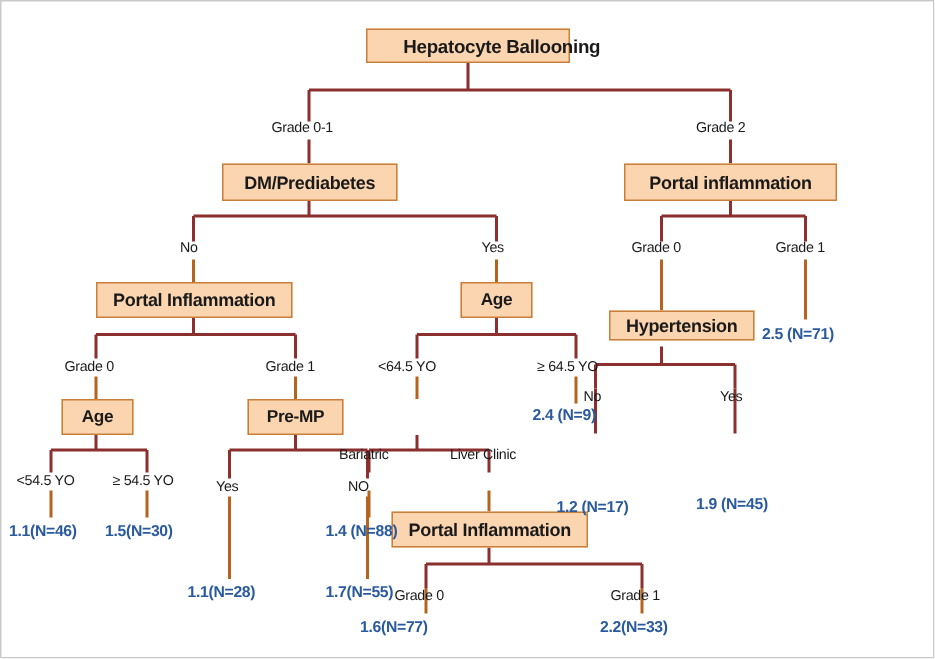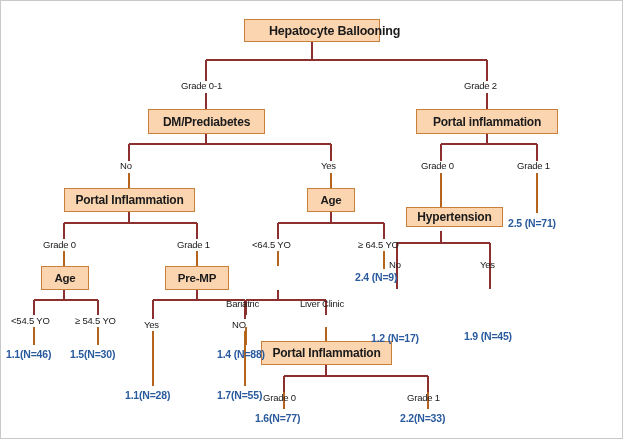--- a/index.html
+++ b/index.html
@@ -230,21 +230,21 @@
   <div class="leaf" style="left:5px;top:347px;">1.1(N=46)</div>
   <div class="leaf" style="left:69px;top:347px;">1.5(N=30)</div>
 
   <div class="leaf" style="left:124px;top:388px;">1.1(N=28)</div>
   <div class="leaf" style="left:216px;top:388px;">1.7(N=55)</div>
 
   <div class="leaf" style="left:216px;top:347px;">1.4 (N=88)</div>
 
   <div class="leaf" style="left:354px;top:270px;">2.4 (N=9)</div>
 
-  <div class="leaf" style="left:254px;top:411px;">1.6(N=77)</div>
+  <div class="leaf" style="left:239px;top:411px;">1.6(N=77)</div>
   <div class="leaf" style="left:399px;top:411px;">2.2(N=33)</div>
 
   <div class="leaf" style="left:507px;top:216px;">2.5 (N=71)</div>
 
   <div class="leaf" style="left:370px;top:291px;margin-top:40px;">1.2 (N=17)</div>
   <div class="leaf" style="left:463px;top:291px;margin-top:38px;">1.9 (N=45)</div>
 
 </div>
 
 </body></html>

